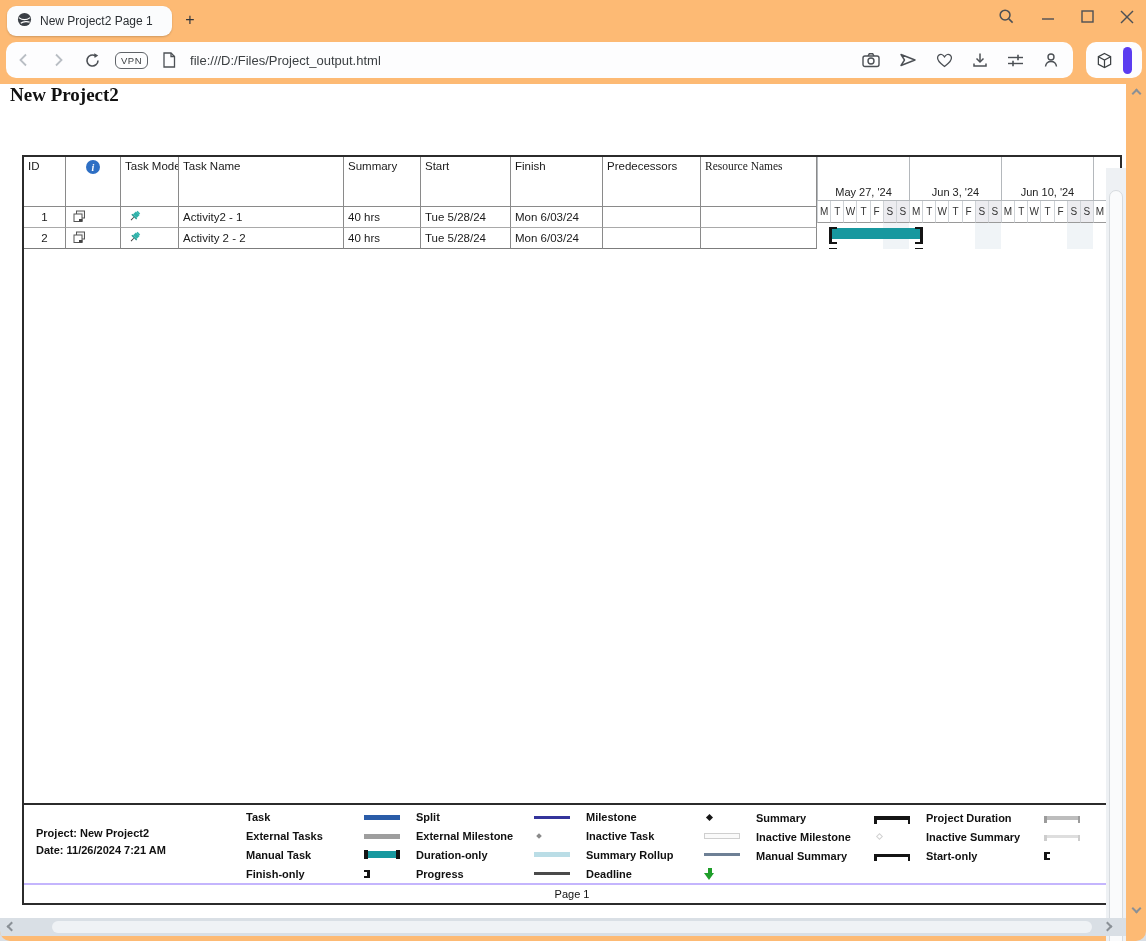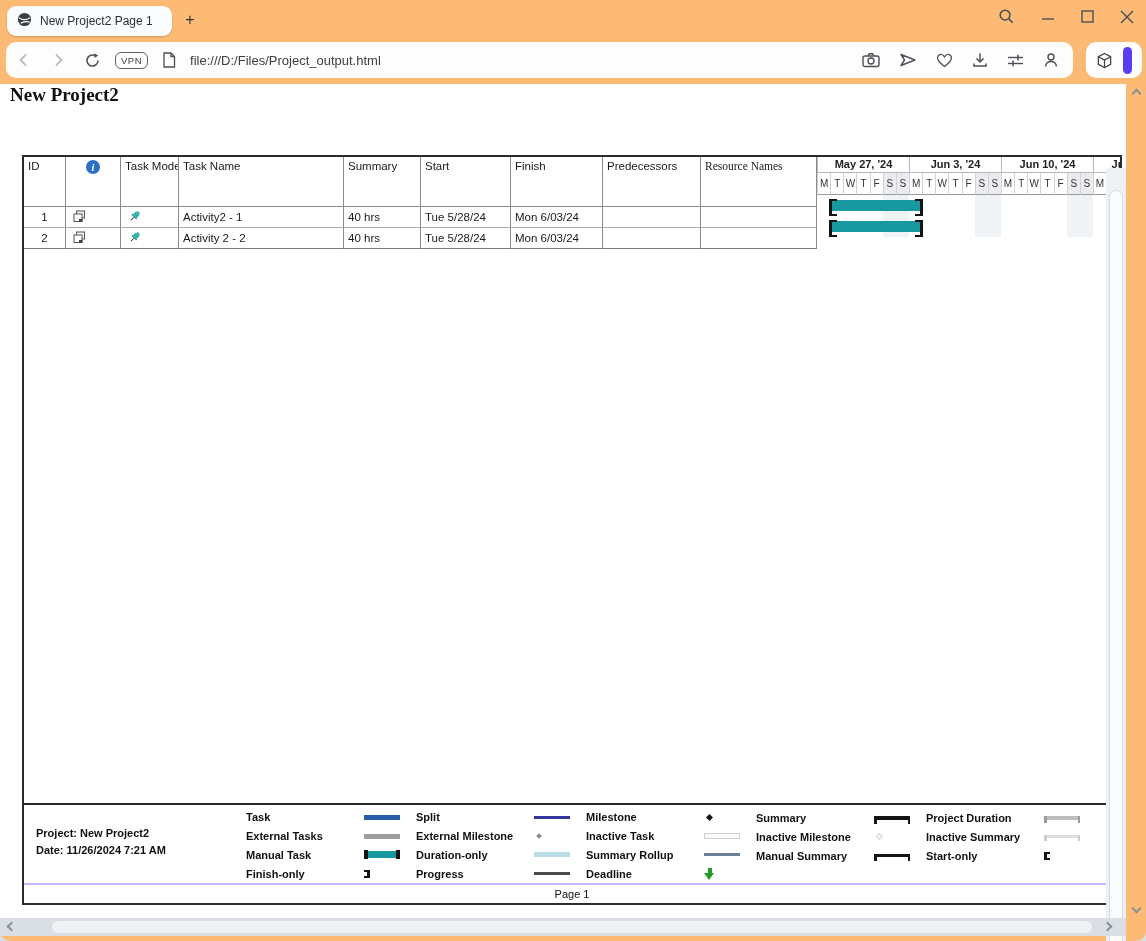--- a/index.html
+++ b/index.html
@@ -37,21 +37,21 @@
   .drow { height:21px; }
   .dcell { border-right:1px solid #8a8a8a; font-size:11.5px; color:#1a1a1a; padding:2px 4px; overflow:hidden; white-space:nowrap; }
   .dhead .dcell { border-bottom:1px solid #8a8a8a; padding-top:3px; }
   .drow .dcell { border-bottom:1px solid #a9a9a9; display:flex; align-items:center; }
   .drow.last .dcell { border-bottom:1px solid #7c7c7c; }
   .c-center { justify-content:center; text-align:center; }
   .info-badge { display:inline-flex; width:14px; height:14px; border-radius:50%; background:#2e6fc4; color:#fff; font-size:10px; font-weight:bold; align-items:center; justify-content:center; font-family:"Liberation Serif",serif; font-style:italic; }
 
   
   .timeline { position:relative; width:303px; overflow:hidden; }
-  .wkrow { display:flex; height:16px;font-weight:bold; }
+  .wkrow { display:flex; height:44px; }
   .wkcell { flex:0 0 92px; border-left:1px solid #b4b8bc; border-bottom:1px solid #b4b8bc; font-size:11px; color:#222; display:flex; align-items:flex-end; justify-content:center; padding-bottom:2px; white-space:nowrap; overflow:hidden; }
   .dayrow { display:flex; height:22px; }
   .daycell { flex:0 0 13.143px; border-left:1px solid #cfd3d7; border-bottom:1px solid #9a9a9a; font-size:10px; color:#333; display:flex; align-items:center; justify-content:center; }
   .daycell.wknd { background:#ececf0; }
   .chartrow { position:relative; height:21px; }
   .wkndband { position:absolute; top:0; bottom:0; background:#f0f4f7; }
   .gbar { position:absolute; top:5px; height:11px; background:#17989f; }
   .gbar::before, .gbar::after { content:''; position:absolute; top:-1px; width:5px; height:13px; }
   .gbar::before { left:-1px; border-left:3px solid #141414; border-top:2px solid #141414; border-bottom:2px solid #141414; }
   .gbar::after { right:-1px; border-right:3px solid #141414; border-top:2px solid #141414; border-bottom:2px solid #141414; }

